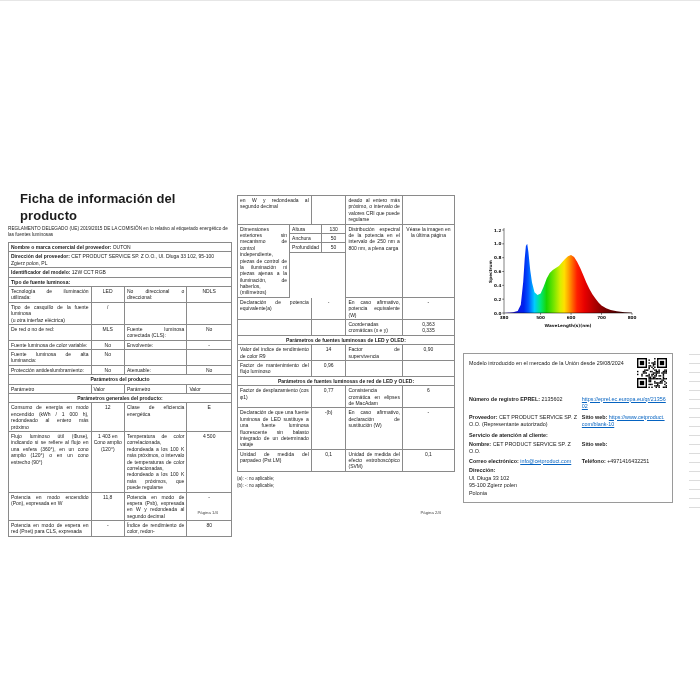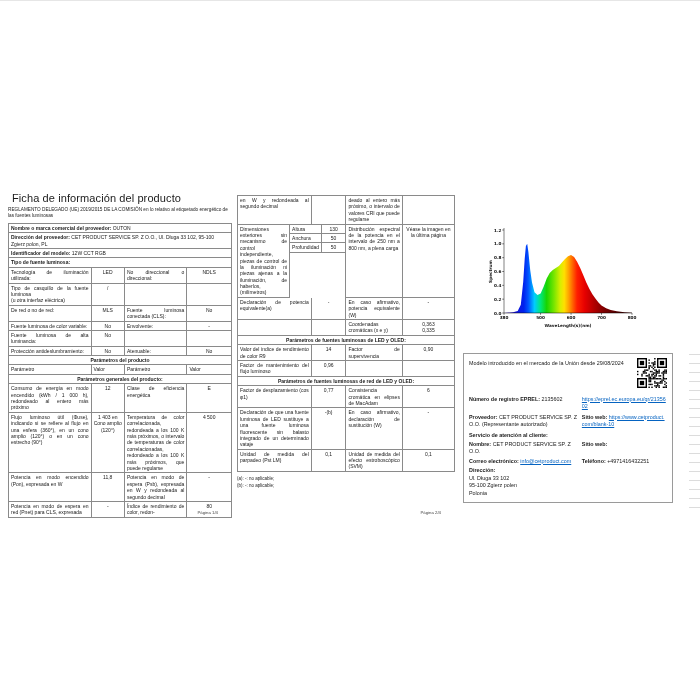--- a/index.html
+++ b/index.html
@@ -1,21 +1,21 @@
 <!DOCTYPE html>
 <html><head>
 <meta charset="utf-8">
 <style>
   html,body{margin:0;padding:0;background:#fff;}
   .frame{position:relative;width:700px;height:700px;background:#fff;overflow:hidden;
          border-top:1px solid #e6e6e6;font-family:"Liberation Sans",sans-serif;color:#1a1a1a;}
   .page{position:absolute;top:190px;font-size:5px;line-height:1.28;}
   #page1{left:8px;width:224px;height:322px;}
   #page2{left:237px;width:218px;height:322px;}
-  .doc-title{font-size:11px;font-weight:normal;color:#1b1b1b;letter-spacing:.1px;margin:0 0 2px 4px;}
+  .doc-title{font-size:13px;font-weight:bold;color:#1b1b1b;letter-spacing:.1px;margin:0 0 2px 12px;}
   .reg{font-size:4.7px;line-height:1.25;margin-bottom:4px;}
   .page-box{border-top:.5px solid #8a8a8a;border-left:.5px solid #8a8a8a;}
   .cell{border-right:.5px solid #8a8a8a;border-bottom:.5px solid #8a8a8a;
         padding:1px 2px;box-sizing:border-box;white-space:pre-line;overflow:hidden;}
   .lbl{text-align:justify;}
   .val{text-align:center;}
   .sec{text-align:center;font-weight:bold;}
   .hdr{font-weight:bold;}
   .tbl4{display:grid;grid-template-columns:37% 15% 28% 20%;}
   .tbl4m{display:grid;grid-template-columns:34% 16% 26% 24%;}

